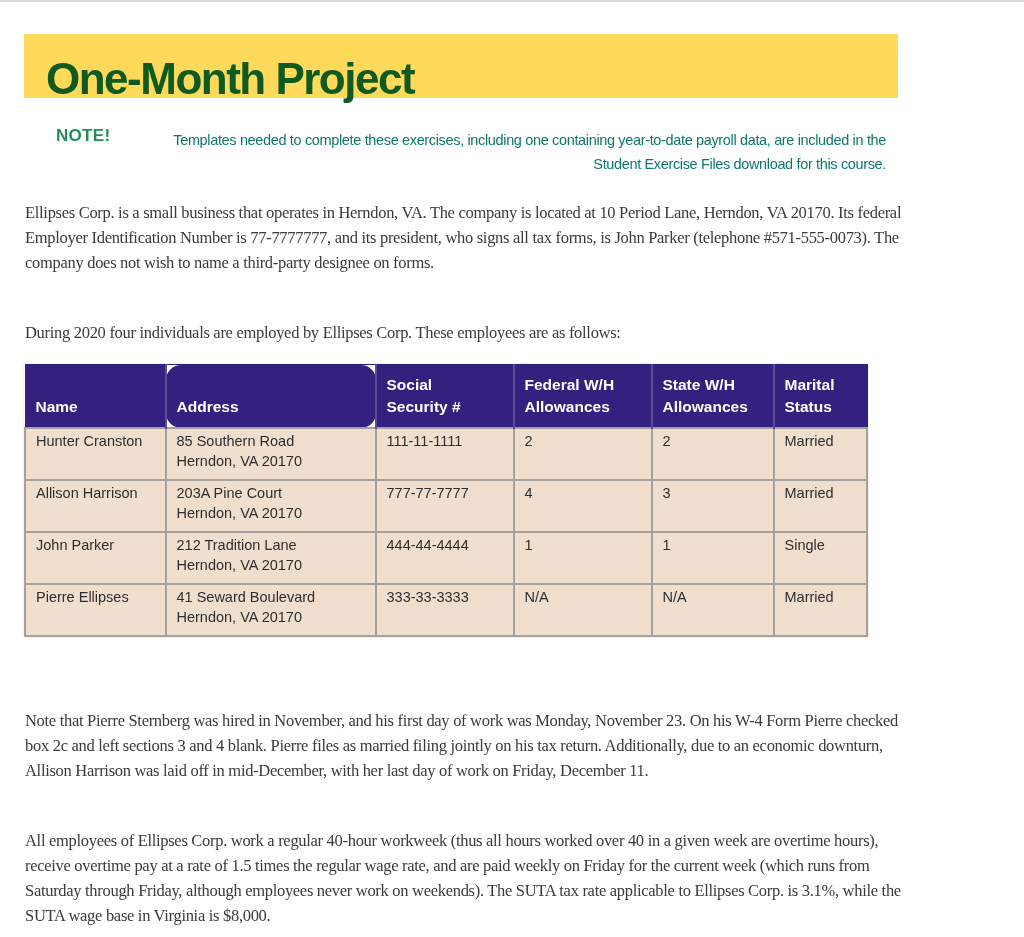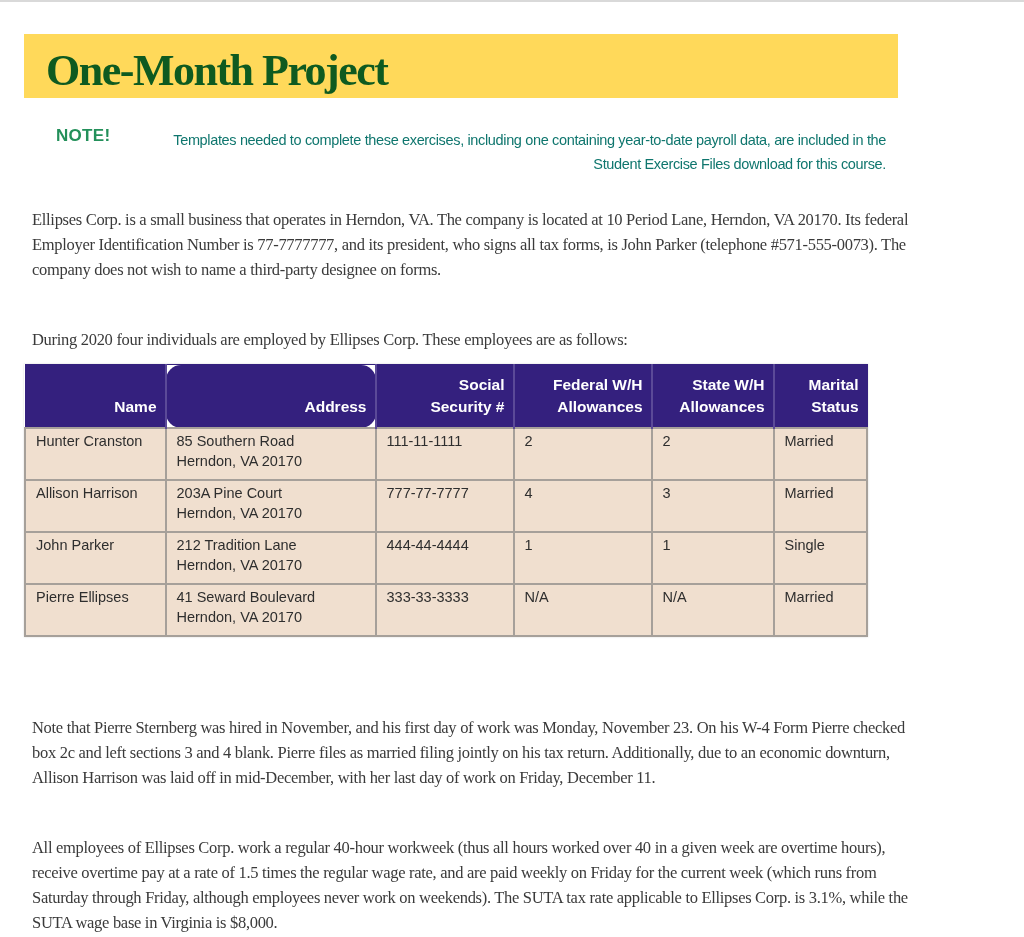--- a/index.html
+++ b/index.html
@@ -19,23 +19,23 @@
       position: absolute;
       left: 24px;
       top: 32px;
       width: 874px;
       height: 64px;
       background: #FFD95A;
     }
     .banner-title {
       position: absolute;
       left: 22px;
-      top: 8px;
+      top: 16px;
       margin: 0;
-      font-family: Liberation Serif, serif;
+      font-family: Liberation Sans, sans-serif;
       font-size: 44px;
       font-weight: bold;
       color: #0E5A20;
       letter-spacing: -1.5px;
       line-height: 58px;
     }
     .note {
       position: absolute;
       left: 56px;
       top: 124px;
@@ -59,21 +59,21 @@
       font-size: 14.5px;
       line-height: 24px;
       color: #0f766e;
       letter-spacing: -0.35px;
       text-align: right;
     }
     .para {
       position: absolute;
       left: 24px;
       width: 880px;
-      margin: 8px;
+      margin: 1px;
       font-family: "Liberation Serif", serif;
       font-size: 16.5px;
       line-height: 25px;
       color: #3a3a3a;
       letter-spacing: -0.3px;
     }
     .p1 { top: 197px; }
     .p2 { top: 317px; }
     .p3 { top: 705px; }
     .p4 { top: 825px; }
@@ -84,21 +84,21 @@
       top: 362px;
       border-collapse: collapse;
       font-family: "Liberation Sans", sans-serif;
       box-shadow: 0 0 2px rgba(0,0,0,0.15);
     }
     .emp-table th {
       background: #34207E;
       color: #ffffff;
       font-size: 15.5px;
       font-weight: bold;
-      text-align: right;
+      text-align: left;
       vertical-align: bottom;
       padding: 0 8px 9px 10px;
       height: 53px;
       line-height: 22px;
       border-left: 2px solid #5b4a98;
       border-right: 2px solid #5b4a98;
       border-top: 1px solid #34207E;
     }
     .emp-table th:first-child { border-left: 1px solid #34207E; }
     .emp-table th:last-child { border-right: 1px solid #34207E; }

